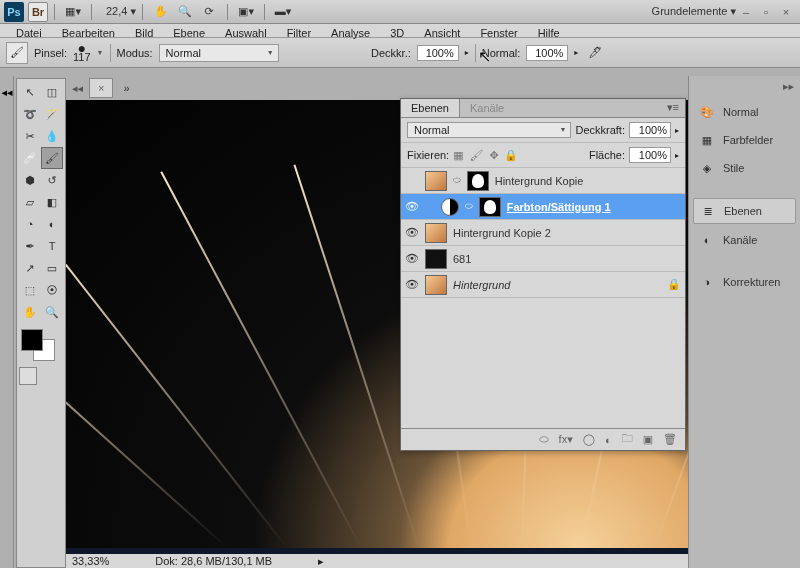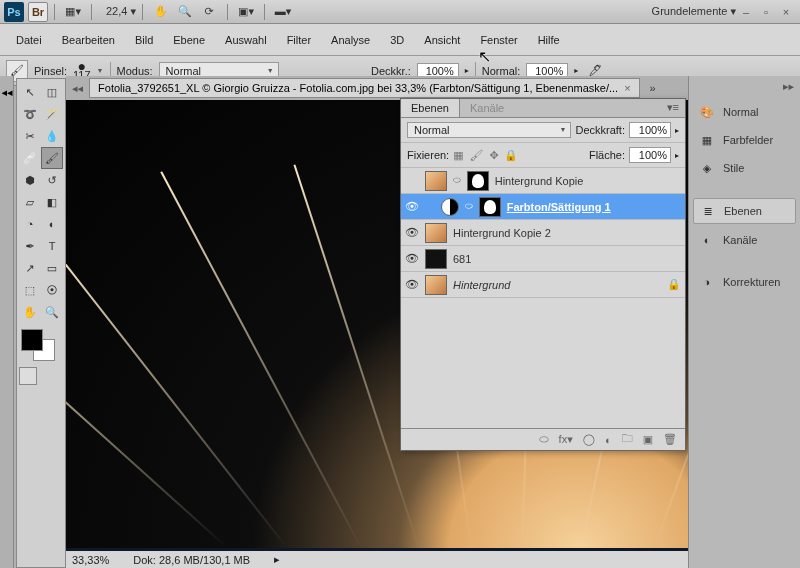--- a/index.html
+++ b/index.html
@@ -8,21 +8,21 @@
 .titlebar { height: 24px; background: linear-gradient(#d7d7d7, #bfbfbf); border-bottom: 1px solid #8a8a8a; display: flex; align-items: center; padding: 0 4px; }
 .titlebar .ps-icon { width: 20px; height: 20px; background: #0a3c5e; color: #8cd4f5; display: flex; align-items: center; justify-content: center; font-weight: bold; border-radius: 2px; }
 .titlebar .br-icon { width: 20px; height: 20px; background: #e8e8e8; border: 1px solid #888; color: #5a3a1a; display: flex; align-items: center; justify-content: center; font-weight: bold; border-radius: 2px; margin-left: 4px; }
 .titlebar .ico-btn { width: 24px; height: 20px; display: flex; align-items: center; justify-content: center; border: 1px solid transparent; border-radius: 2px; color: #333; }
 .titlebar .zoom { margin-left: 8px; color: #333; }
 .titlebar .sep { width: 1px; height: 16px; background: #888; margin: 0 6px; }
 .titlebar .spacer { flex: 1; }
 .titlebar .workspace { color: #333; margin-right: 0; }
 .titlebar .win-btn { width: 16px; height: 14px; display:flex; align-items:center; justify-content:center; color:#555; margin: 0 2px;}
 
-.menubar { height: 32px; background: #d7d7d7; border-bottom: 1px solid #999; display: flex; align-items: center; padding: 0 6px; }
+.menubar { height: 14px; background: #d7d7d7; border-bottom: 1px solid #999; display: flex; align-items: flex-start; padding: 0 6px; }
 .menubar span { padding: 3px 10px; color: #222; }
 
 .optionsbar { height: 30px; background: linear-gradient(#d7d7d7, #c5c5c5); border-bottom: 1px solid #888; display: flex; align-items: center; padding: 0 6px; gap: 6px; color: #222; }
 .optionsbar .brush-icon { width: 22px; height: 22px; background:#e8e8e8; border:1px solid #999; display:flex; align-items:center; justify-content:center; }
 .optionsbar .dropdown { background: #e8e8e8; border: 1px solid #999; padding: 2px 18px 2px 6px; position: relative; }
 .optionsbar .dropdown::after { content: "▼"; position: absolute; right: 4px; font-size: 7px; color: #555; top: 4px; }
 .optionsbar .field { background: #fff; border: 1px solid #999; padding: 1px 4px; width: 42px; text-align: right; }
 
 .workarea { position: absolute; top: 76px; left: 0; right: 0; bottom: 0; display: flex; }
 
@@ -41,21 +41,21 @@
 .doc-tabbar { height: 24px; background: #b0b0b0; display:flex; align-items:center; padding-left: 6px;}
 .doc-tabbar .nub { color:#555; margin-right:6px;}
 .doc-tab { background: #d7d7d7; border: 1px solid #888; padding: 3px 8px; display:flex; align-items:center; gap: 6px; max-width: 560px; }
 .doc-tab .close { color:#666; }
 .doc-tabbar .more { margin-left: 6px; padding: 2px 4px; color:#333;}
 
 .canvas { flex: 1; background: #6a6a6a; position: relative; overflow: hidden; }
 .canvas .img { position:absolute; inset:0; background: radial-gradient(ellipse at 70% 100%, #f5d19a 0%, #e0a765 18%, #6b5438 25%, #0d0d0d 45%, #020202 100%); }
 .canvas .strand { position:absolute; width:2px; background: linear-gradient(#fbe7c6, rgba(251,231,198,0)); transform-origin: bottom center;}
 
-.statusbar { height: 20px; background: #d7d7d7; border-top: 3px solid #0f172a; display:flex; align-items:center; padding: 0 6px; color:#222; gap: 24px;}
+.statusbar { height: 20px; background: #d7d7d7; border-top: 6px solid #0f172a; display:flex; align-items:center; padding: 0 6px; color:#222; gap: 46px;}
 
 
 .panel-float { position: absolute; left: 400px; top: 98px; width: 286px; background: #d7d7d7; border: 1px solid #666; box-shadow: 2px 2px 6px rgba(0,0,0,.3); }
 .panel-tabs { display:flex; background:#c0c0c0; border-bottom:1px solid #888; }
 .panel-tabs .tab { padding: 3px 10px; color: #888; }
 .panel-tabs .tab.active { background:#d7d7d7; color:#222; border-right:1px solid #888;}
 .panel-tabs .menu { margin-left:auto; padding: 2px 6px; color:#555;}
 .panel-row { display:flex; align-items:center; padding: 4px 6px; gap: 4px; border-bottom:1px solid #bbb; color:#222;}
 .panel-row .dropdown { flex:1; background:#e8e8e8; border:1px solid #999; padding:1px 18px 1px 6px; position:relative;}
 .panel-row .dropdown::after { content:"▼"; position:absolute; right:4px; font-size:7px; color:#555; top:3px;}
@@ -178,21 +178,20 @@
       <div class="sw-bg"></div>
       <div class="sw-fg"></div>
     </div>
     <div class="mask-btn"></div>
   </div>
 
   <div class="canvas-area">
     <div class="doc-tabbar">
       <span class="nub">◂◂</span>
       <div class="doc-tab">
-        <span style="white-space:nowrap;overflow:hidden;text-overflow:ellipsis;">Fotolia_3792651_XL © Giorgio Gruizza - Fotolia.com.jpg bei 33,3% (Farbton/Sättigung 1, Ebenenmaske/...</span>
         <span class="close">×</span>
       </div>
       <span class="more">»</span>
     </div>
     <div class="canvas">
       <div class="img"></div>
       <div class="strand" style="left:40%;bottom:0;height:95%;transform:rotate(-28deg);"></div>
       <div class="strand" style="left:48%;bottom:0;height:90%;transform:rotate(-18deg);"></div>
       <div class="strand" style="left:55%;bottom:0;height:96%;transform:rotate(-8deg);"></div>
       <div class="strand" style="left:62%;bottom:0;height:92%;transform:rotate(2deg);"></div>

